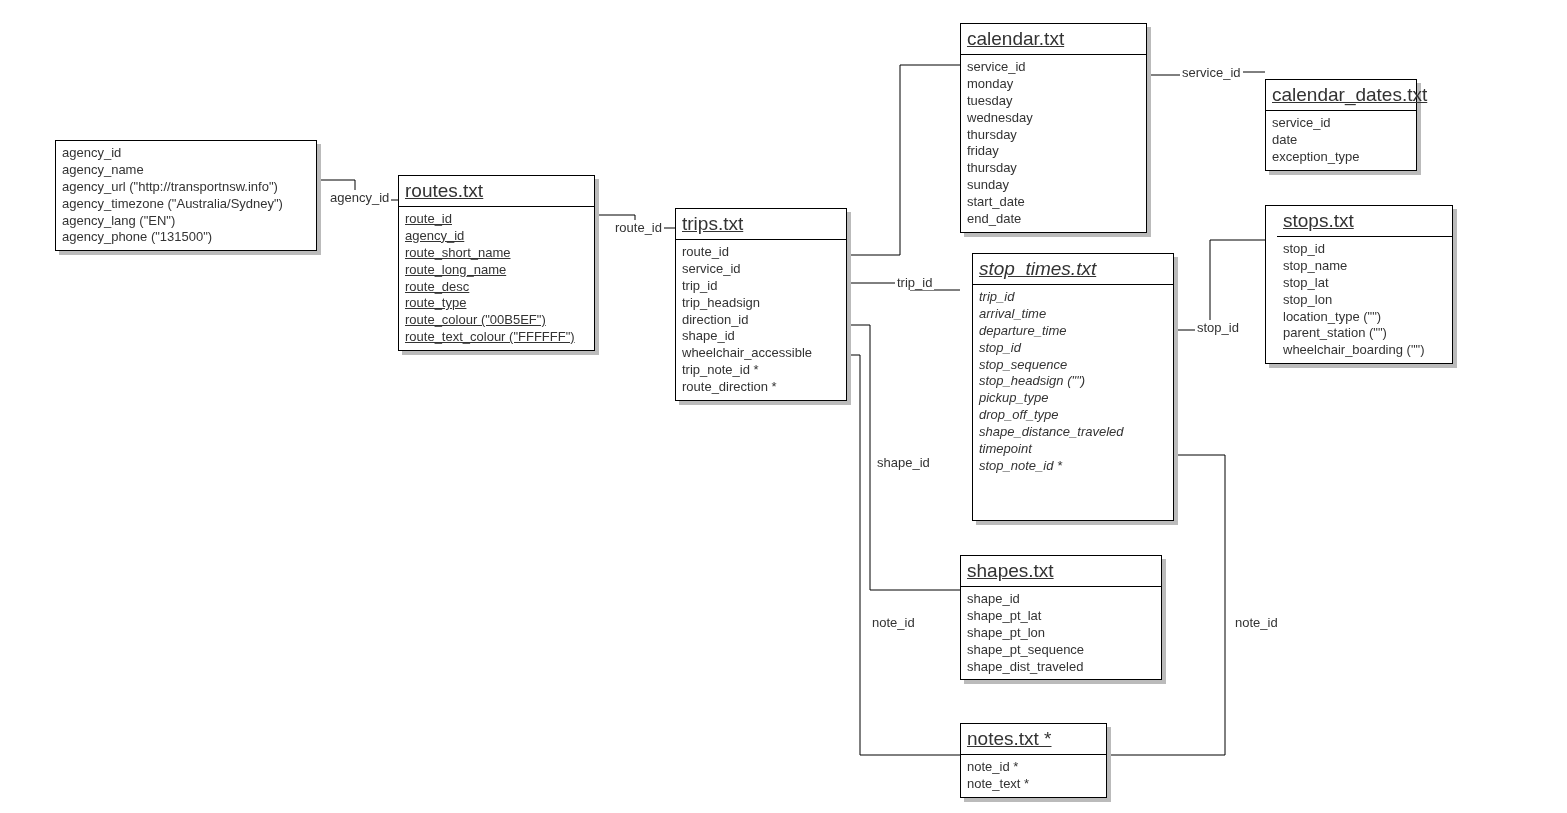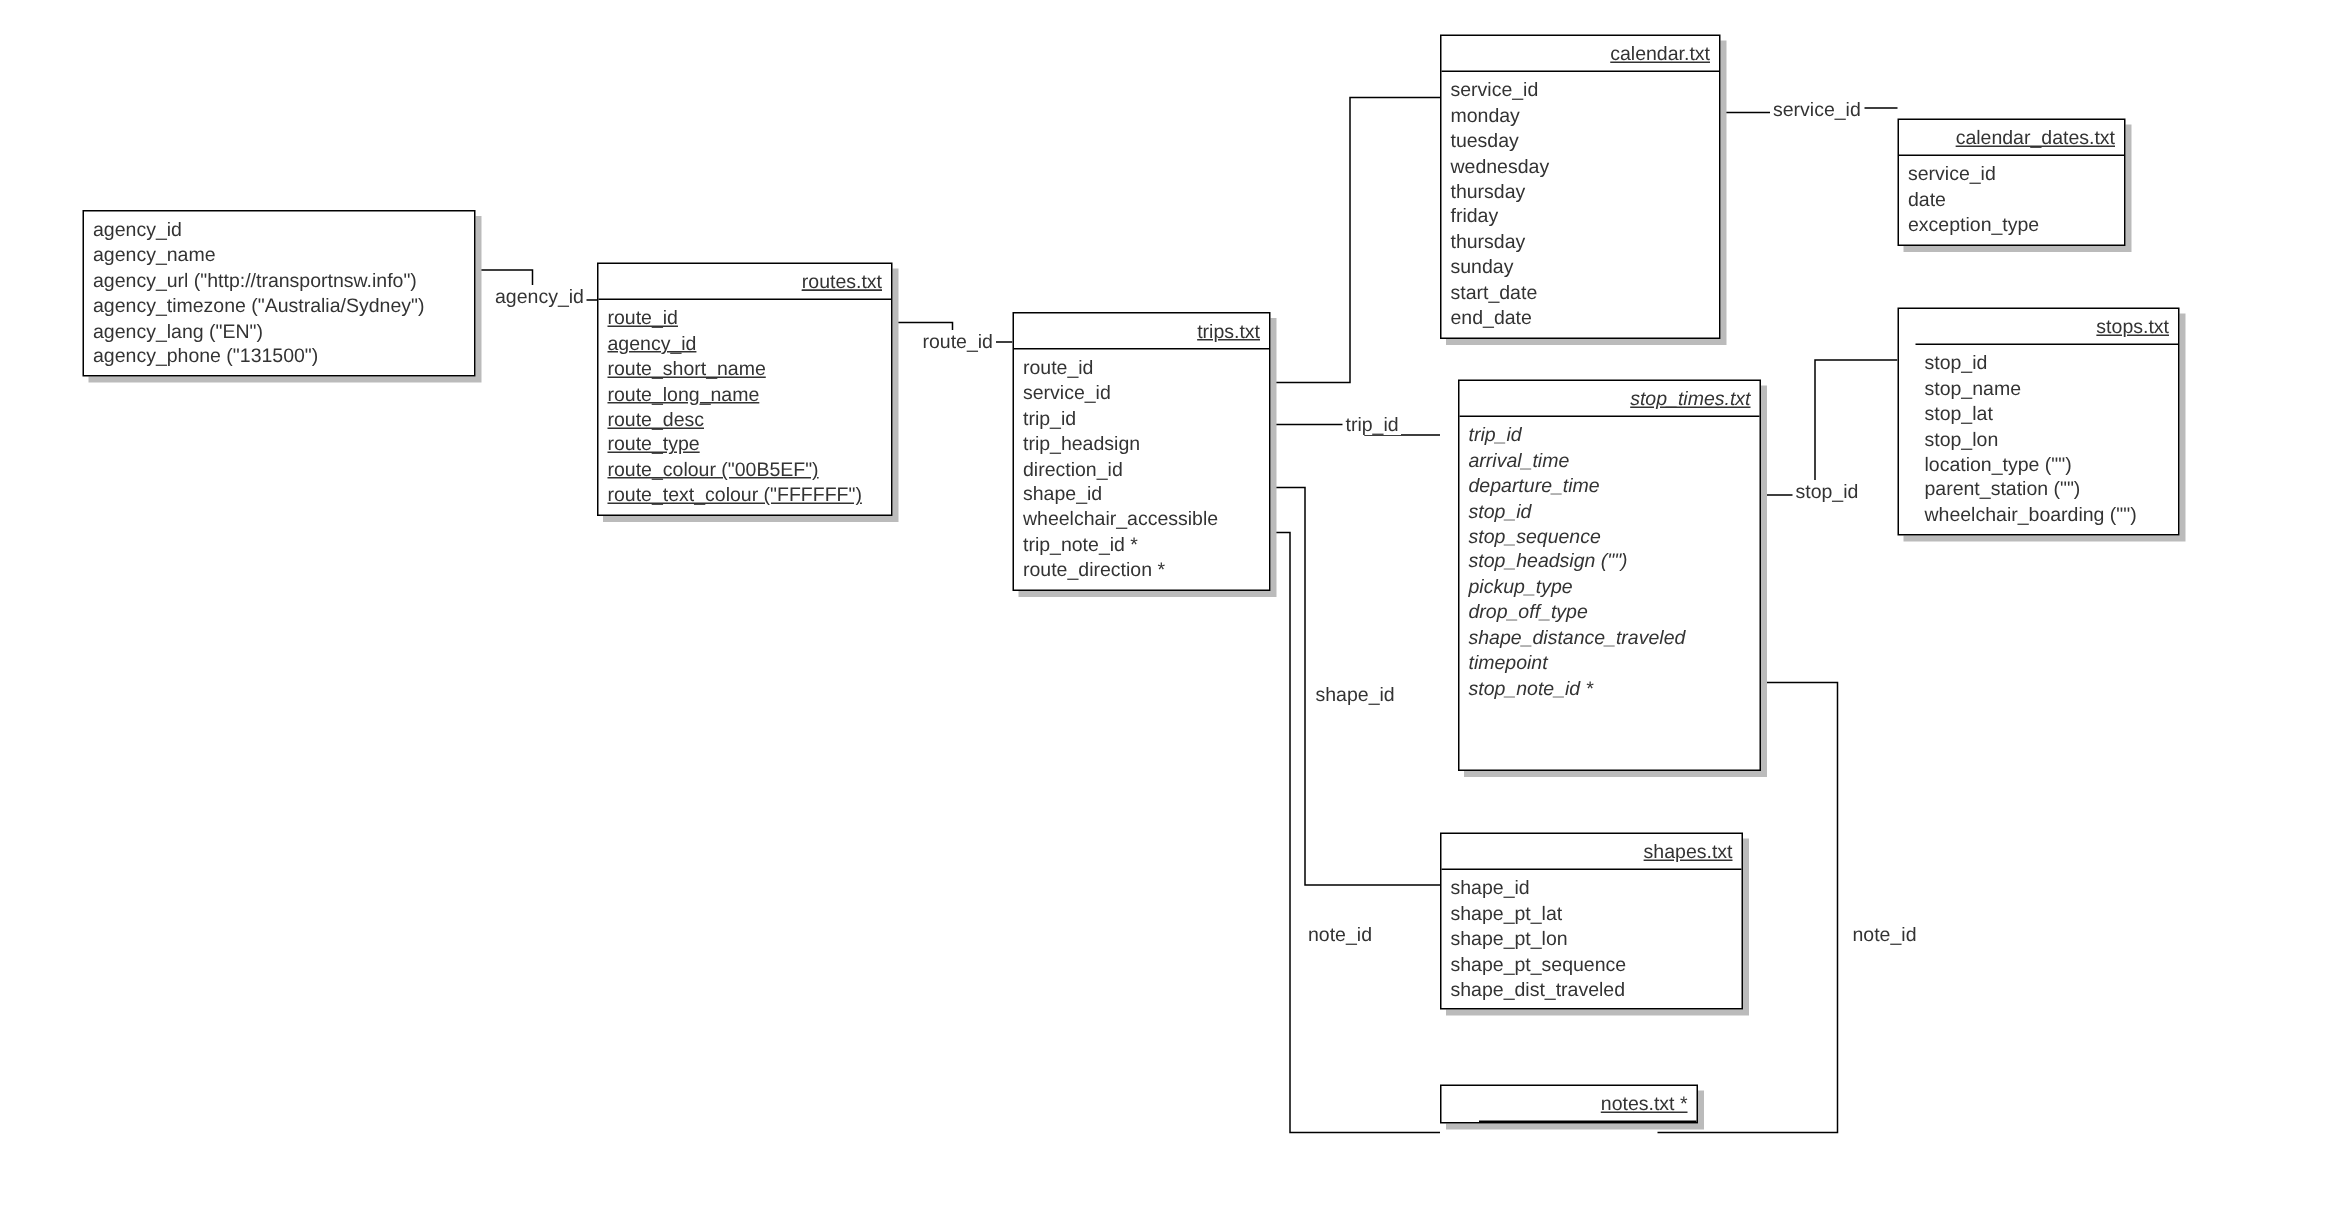--- a/index.html
+++ b/index.html
@@ -13,25 +13,25 @@
     height: 813px;
     position: relative;
   }
   .entity {
     position: absolute;
     background: #ffffff;
     border: 1px solid #000;
     box-shadow: 4px 4px 0px #bbb;
   }
   .entity-header {
-    text-align: right;
+    text-align: left;
     text-decoration: underline;
     padding: 4px 6px;
     border-bottom: 1px solid #000;
-    font-size: 13px;
+    font-size: 19px;
   }
   .entity-body {
     padding: 4px 6px;
   }
   .field {
     line-height: 1.3;
     white-space: nowrap;
     font-size: 13px;
   }
   .conn-label {
@@ -175,22 +175,26 @@
   <div class="entity-header">shapes.txt</div>
   <div class="entity-body">
     <div class="field">shape_id</div>
     <div class="field">shape_pt_lat</div>
     <div class="field">shape_pt_lon</div>
     <div class="field">shape_pt_sequence</div>
     <div class="field">shape_dist_traveled</div>
   </div>
 </div>
 
-<div class="entity" style="left:960px; top:723px; width:145px;padding-left:25px;">
+<div class="entity" style="left:960px; top:723px; width:145px;">
   <div class="entity-header">notes.txt *</div>
+  <div class="entity-body">
+    <div class="field">note_id *</div>
+    <div class="field">note_text *</div>
+  </div>
 </div>
 
 <div class="conn-label" style="left:328px; top:190px;">agency_id</div>
 <div class="conn-label" style="left:613px; top:220px;">route_id</div>
 <div class="conn-label" style="left:1180px; top:65px;">service_id</div>
 <div class="conn-label" style="left:895px; top:275px;">trip_id</div>
 <div class="conn-label" style="left:1195px; top:320px;">stop_id</div>
 <div class="conn-label" style="left:875px; top:455px;">shape_id</div>
 <div class="conn-label" style="left:870px; top:615px;">note_id</div>
 <div class="conn-label" style="left:1233px; top:615px;">note_id</div>

